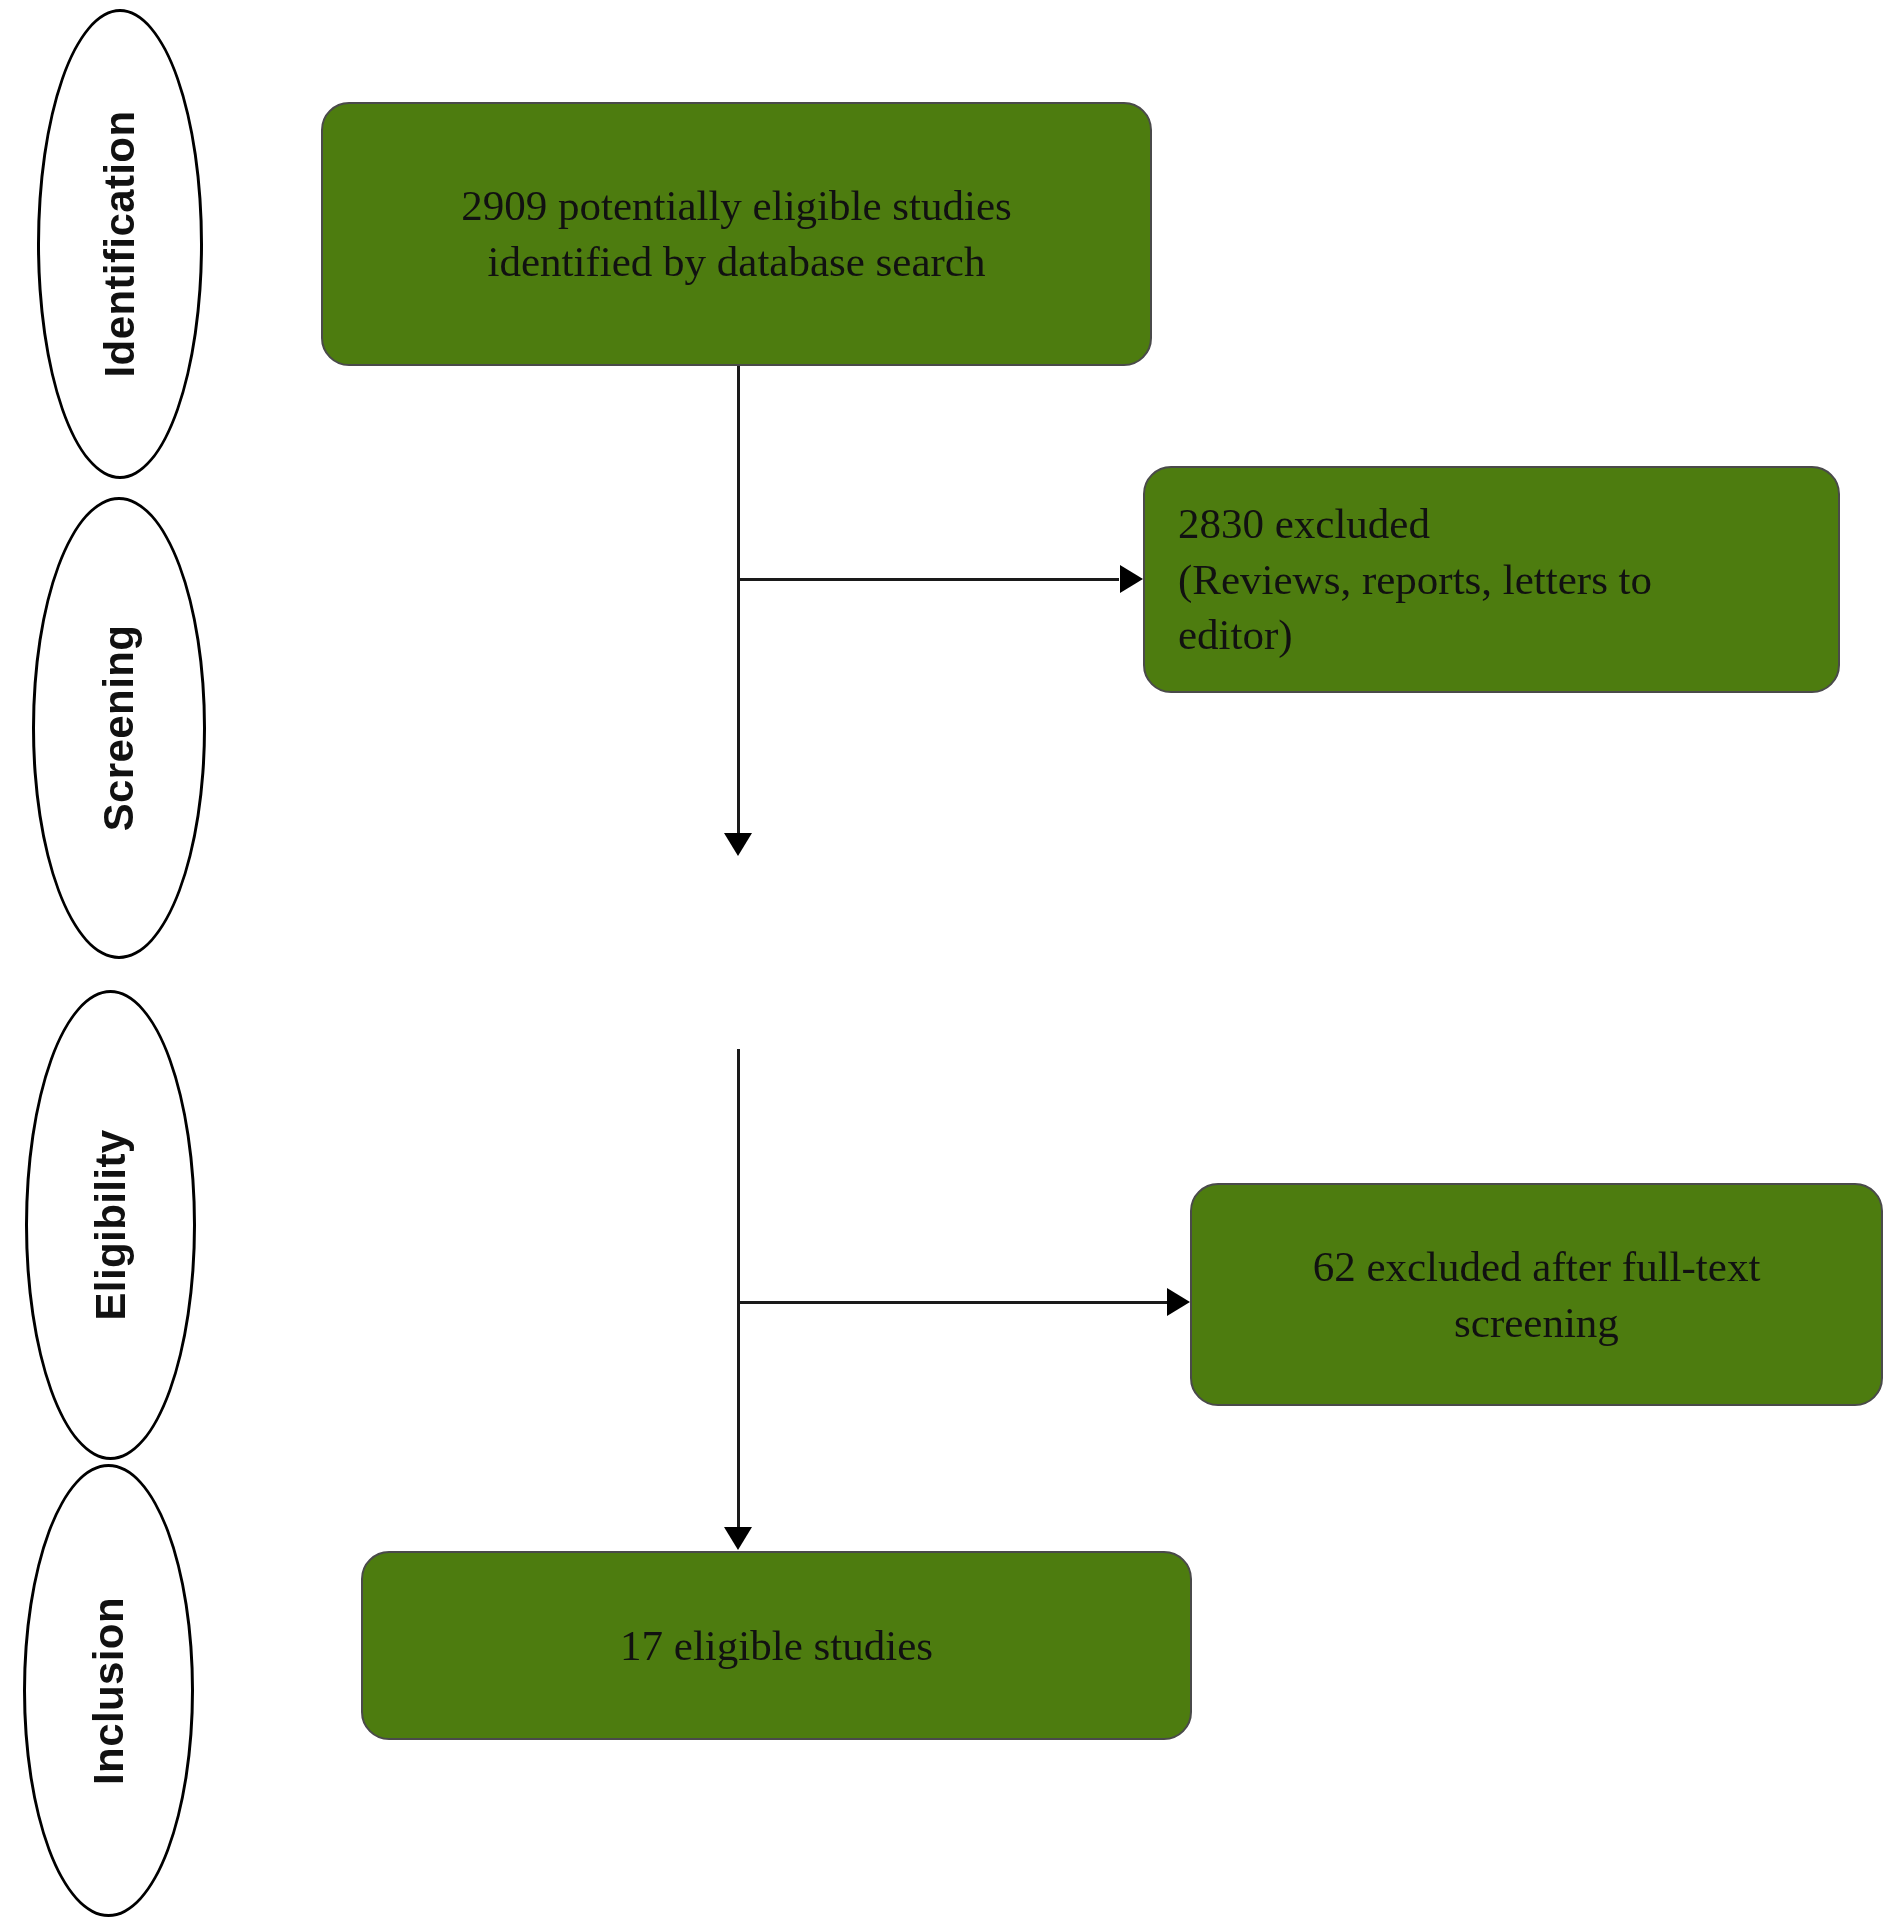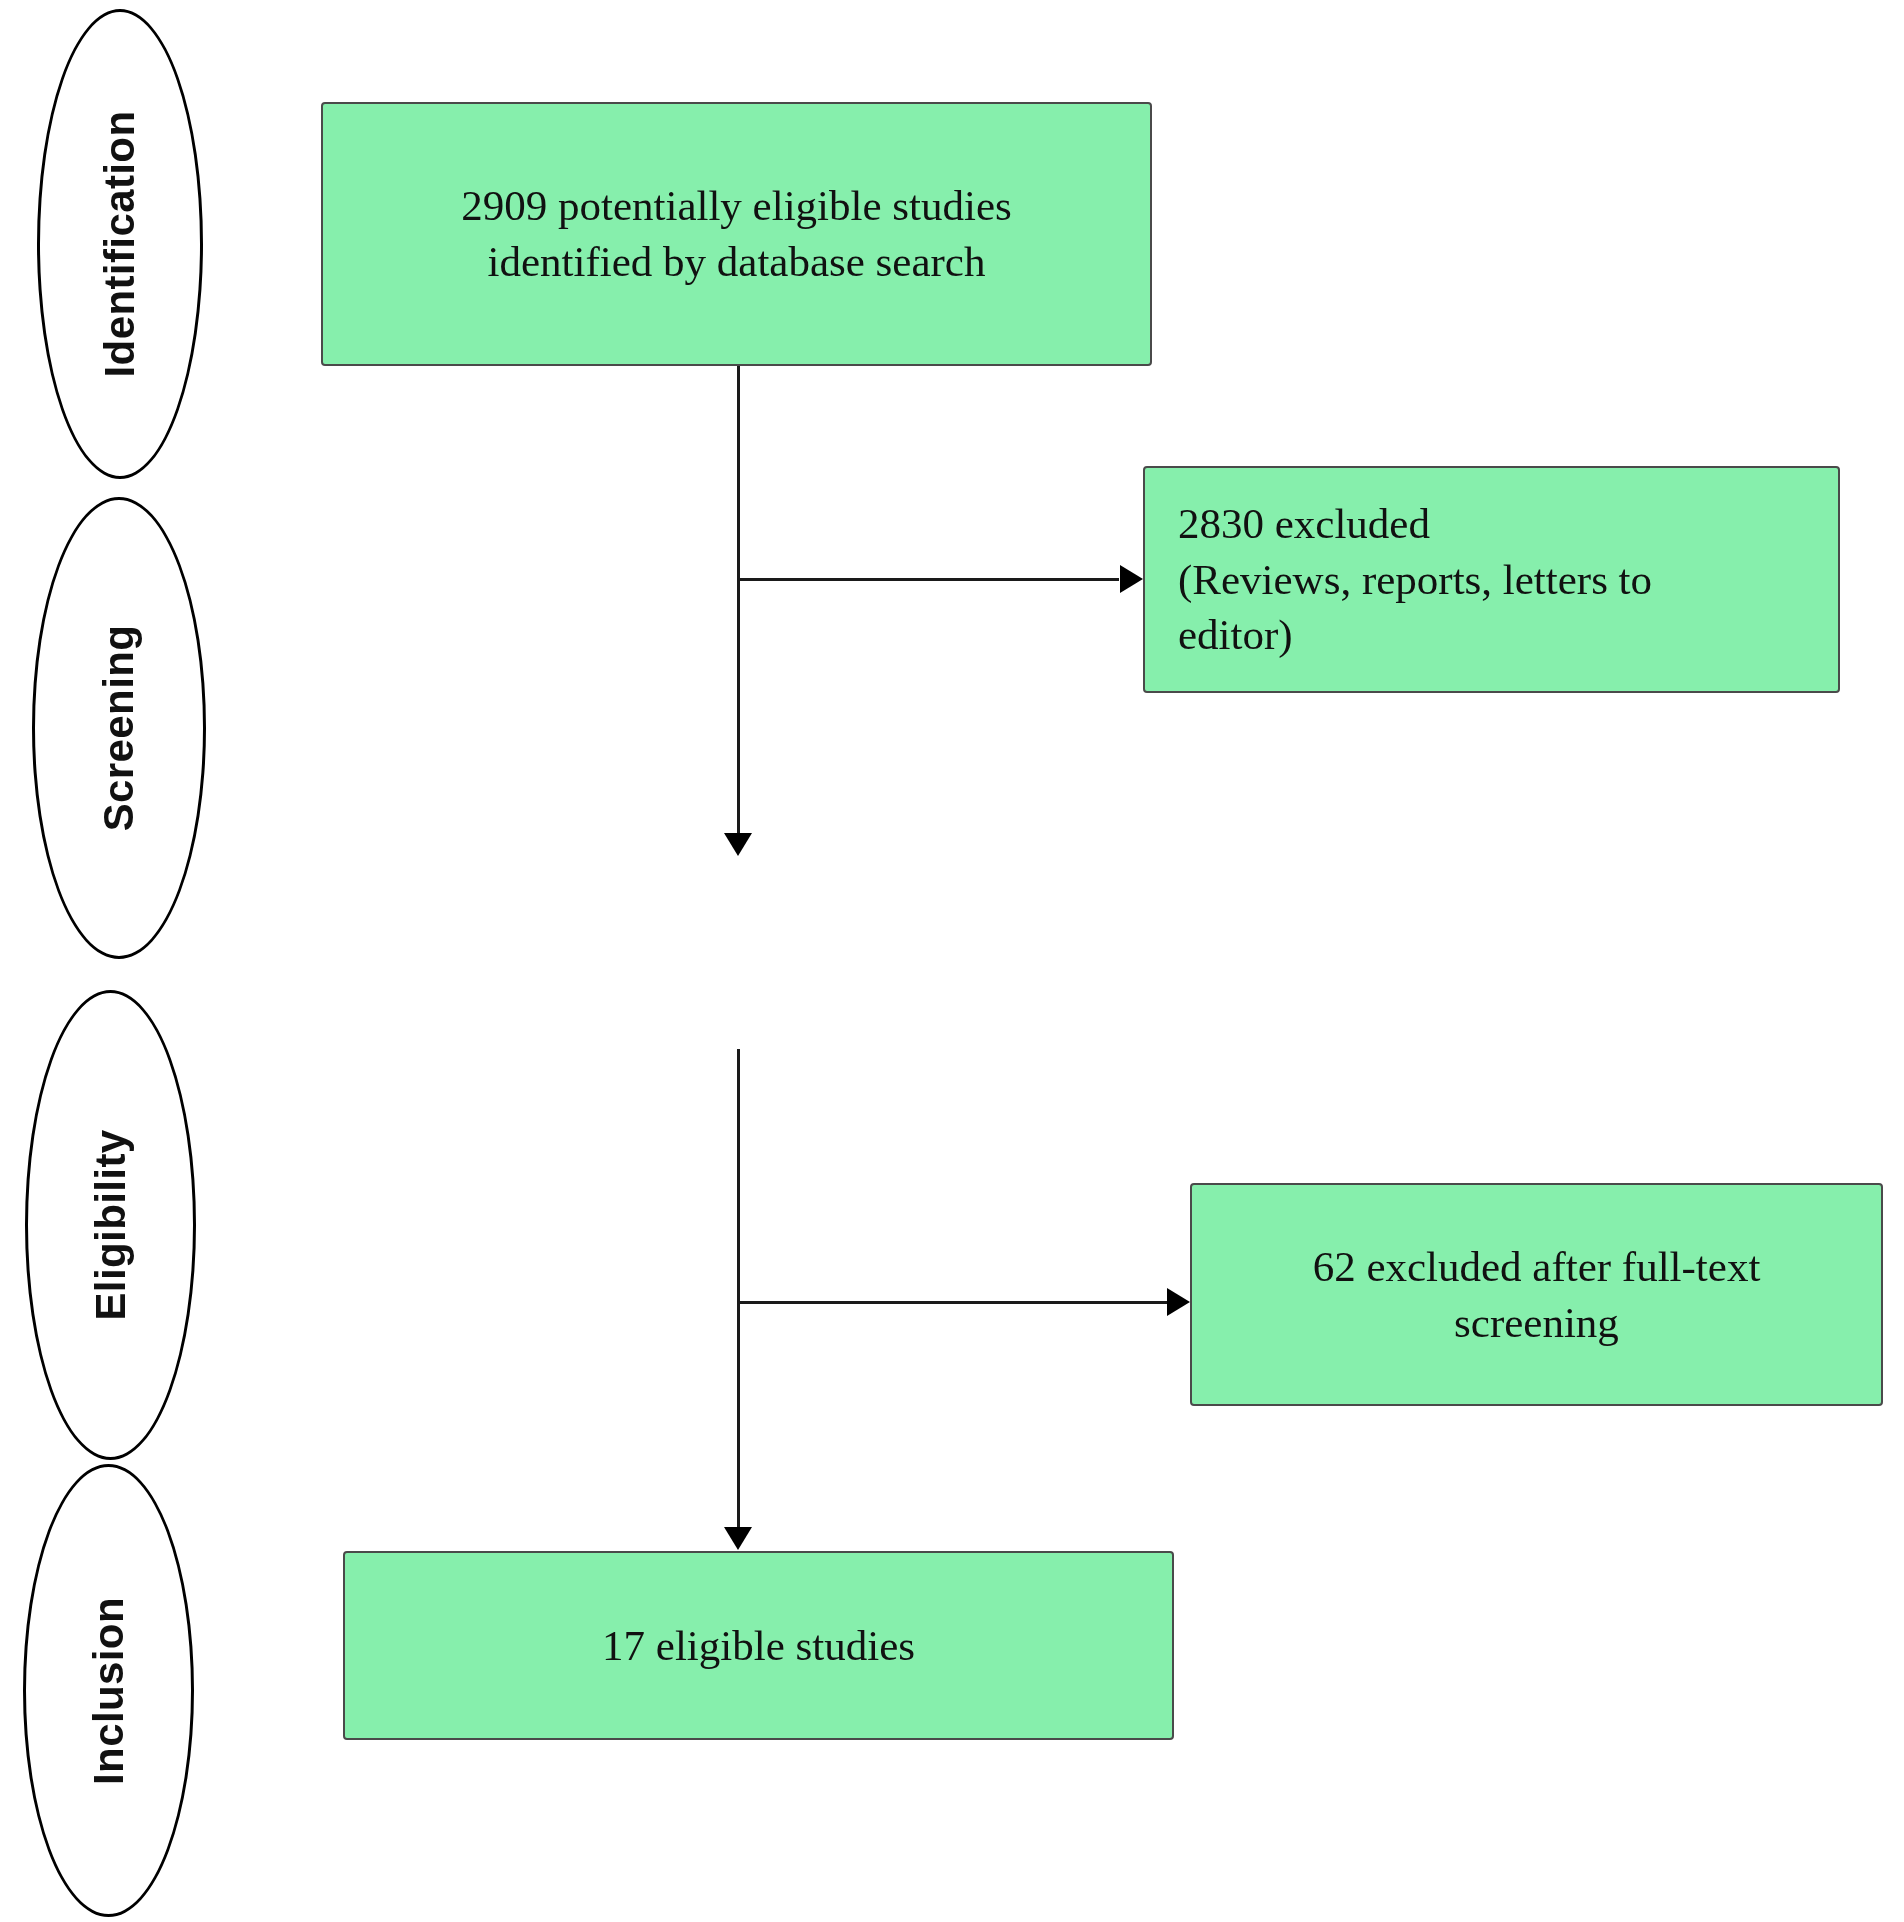--- a/index.html
+++ b/index.html
@@ -39,22 +39,22 @@
   }
   .stage-label.thin {
     font-weight: 600;
   }
 
   
   .box {
     position: absolute;
     box-sizing: border-box;
     border: 2.3px solid #4a4a4a;
-    border-radius: 4px;
-    background: #86efac;
+    border-radius: 28px;
+    background: #4d7c0f;
     display: flex;
     align-items: center;
     justify-content: center;
   }
   .box-text {
     font-family: "Liberation Serif", "DejaVu Serif", serif;
     font-size: 43px;
     line-height: 1.30;
     color: #111111;
     text-align: center;
@@ -138,18 +138,18 @@
 (Reviews, reports, letters to
 editor)</span>
   </div>
 
 
   <div class="box" style="left:1190px; top:1183px; width:693px; height:223px;">
     <span class="box-text">62 excluded after full-text
 screening</span>
   </div>
 
-  <div class="box" style="left:343px; top:1551px; width:831px; height:189px;">
+  <div class="box" style="left:361px; top:1551px; width:831px; height:189px;">
     <span class="box-text">17 eligible studies</span>
   </div>
 
 </div>
 
 
 </body></html>

